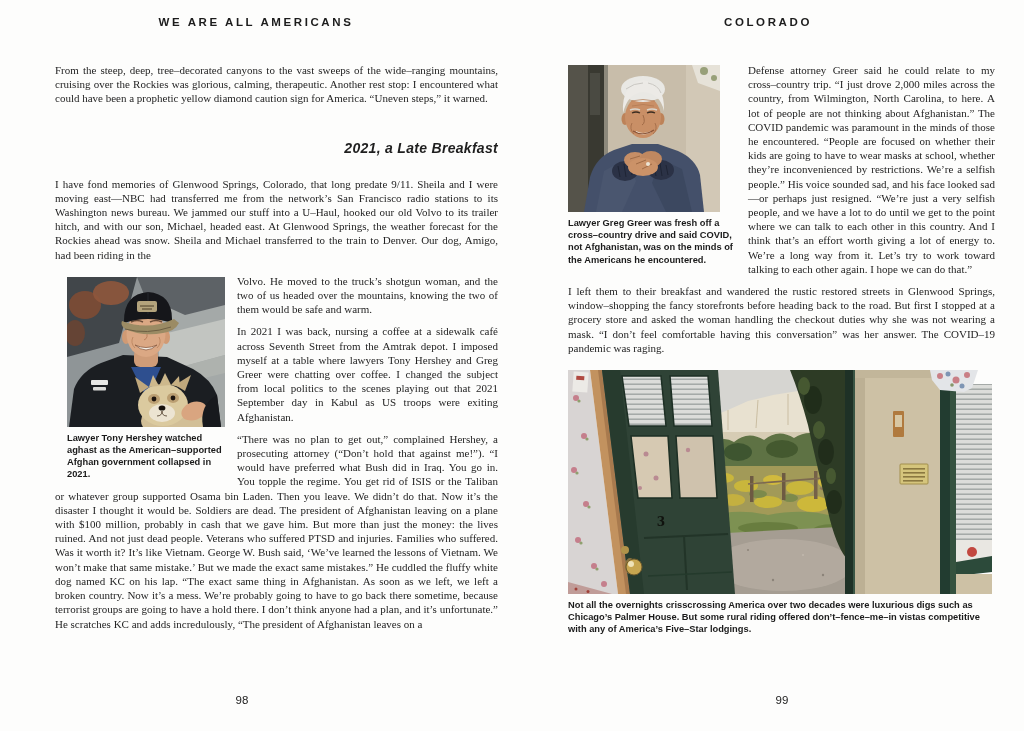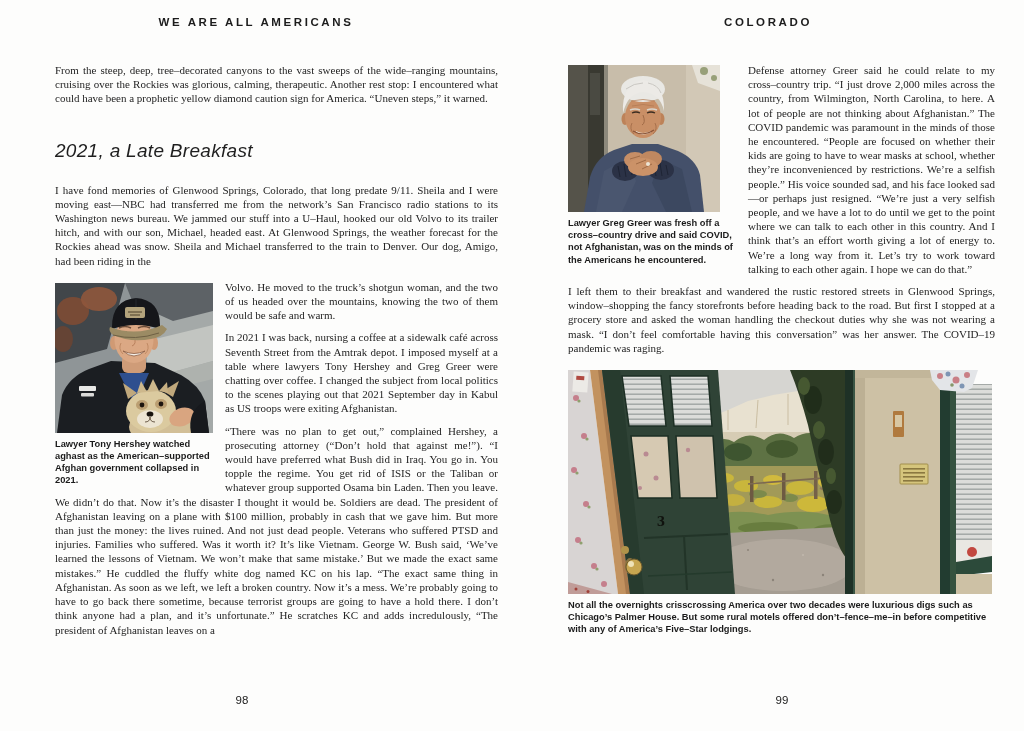--- a/index.html
+++ b/index.html
@@ -18,26 +18,26 @@
     font-family:"Liberation Sans",sans-serif;font-size:11.5px;color:#1c1c1c;
   }
   .pn-left{left:-14px;} .pn-right{left:526px;}
   .content{position:absolute;top:63px;}
   .content-left{left:55px;width:443px;}
   .content-right{left:568px;width:427px;}
   p.body{margin:0 0 8px 0;font-size:11px;line-height:14.2px;text-align:justify;color:#242424;font-family:Liberation Serif, serif;}
   p.cont{margin-top:0;}
   p.nogap{margin-bottom:12px;}
   .section-title{
-    font-family:"Liberation Sans",sans-serif;font-style:italic;font-weight:400;
-    font-size:19px;letter-spacing:.3px;text-align:left;color:#1f1f1f;
+    font-family:"Liberation Sans",sans-serif;font-style:italic;font-weight:700;
+    font-size:14px;letter-spacing:.3px;text-align:right;color:#1f1f1f;
     margin:34px 0 21px 0;
   }
   figure{margin:0;padding:0;}
-  .fig-hershey{float:left;width:158px;margin:3px 12px 2px 0;}
+  .fig-hershey{float:left;width:158px;margin:3px 12px 2px 12px;}
   .fig-greer{float:left;width:168px;margin:2px 12px 2px 0;}
   .fig-door{clear:both;width:424px;margin:15px 0 0 0;}
   figcaption{
     font-family:"Liberation Sans",sans-serif;font-weight:bold;
     font-size:9.3px;line-height:12.2px;color:#1b1b1b;margin-top:5px;text-align:left;
   }
   svg{display:block;}
 </style>
 </head>
 <body>
@@ -298,20 +298,20 @@
           <path d="M80,206 L164,202" stroke="#243a2c" stroke-width="1.5" fill="none"></path>
           <circle cx="57" cy="180" r="4" fill="#b0934a"></circle>
           <ellipse cx="62" cy="196" rx="5" ry="8" fill="#8a7340"></ellipse>
           <circle cx="66" cy="197" r="8" fill="#c7a650" stroke="#6e5a2c" stroke-width="1"></circle>
           <circle cx="63" cy="194" r="3" fill="#efe3b8"></circle>
           <polygon points="0,212 44,224 0,224" fill="#c09c98"></polygon>
           <circle cx="8" cy="219" r="1.5" fill="#a04038"></circle>
             <circle cx="20" cy="221.5" r="1.5" fill="#a04038"></circle>
         </g>
       </svg>
-      <figcaption>Not all the overnights crisscrossing America over two decades were luxurious digs such as Chicago’s Palmer House. But some rural motels offered don’t–fence–me–in before competitive with any of America’s Five–Star lodgings.</figcaption>
+      <figcaption>Not all the overnights crisscrossing America over two decades were luxurious digs such as Chicago’s Palmer House. But some rural riding offered don’t–fence–me–in vistas competitive with any of America’s Five–Star lodgings.</figcaption>
     </figure>
   </div>
 
   <div class="page-num pn-left">98</div>
   <div class="page-num pn-right">99</div>
 
 </div>
 
 </body></html>

